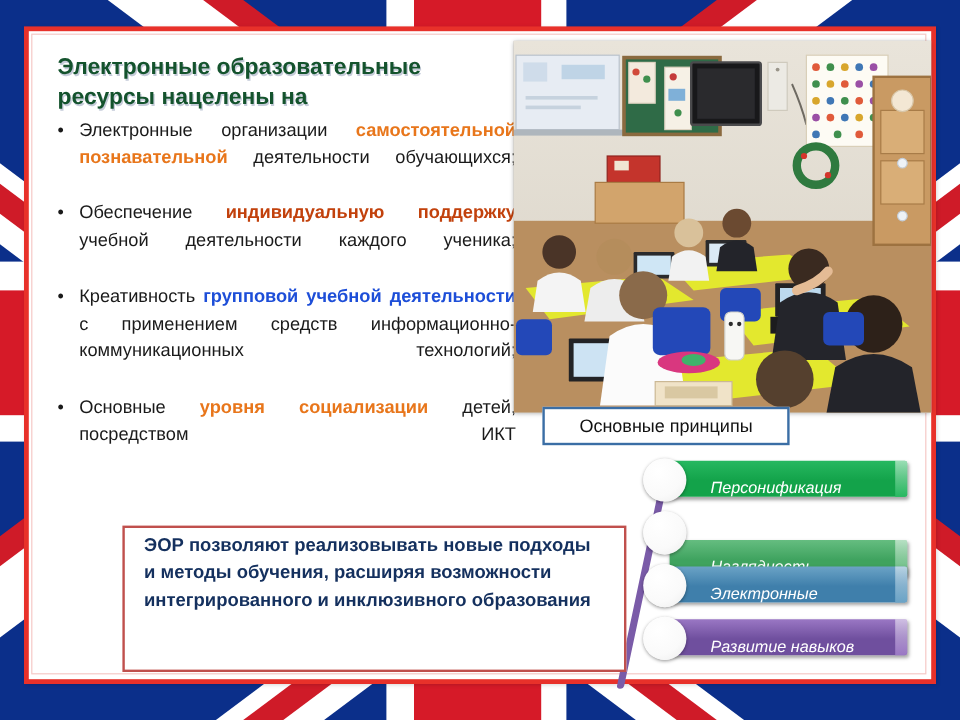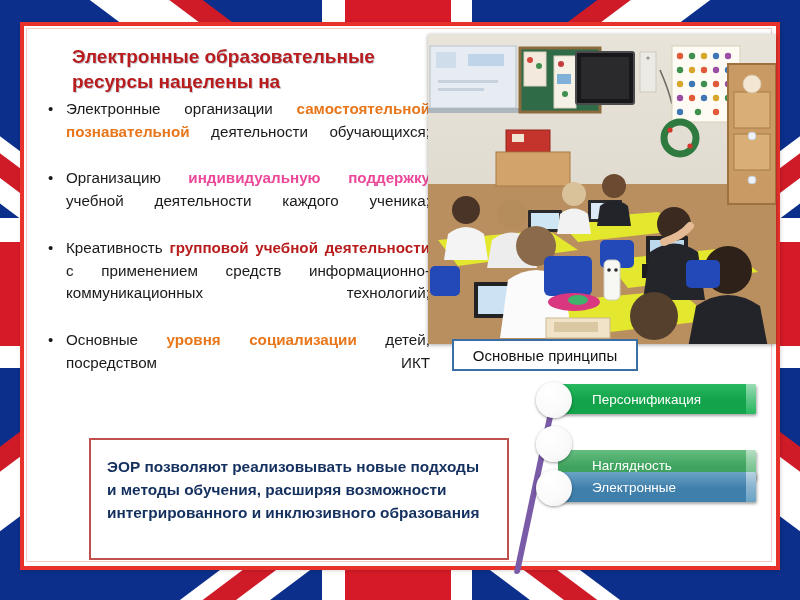--- a/index.html
+++ b/index.html
@@ -52,43 +52,43 @@
   ul.bullets li:after{content:"";display:inline-block;width:100%;}
   ul.bullets li .dot{position:absolute;left:10px;top:0px;font-size:15px;line-height:1.5;color:#1a1a1a;}
   .hl{color:#e8761b;font-weight:bold;}
 
   
   .photo{position:absolute;left:404px;top:8px;width:348px;height:310px;overflow:hidden;
     box-shadow:0 1px 4px rgba(0,0,0,.35);background:#c9c3b8;}
   .photo svg{display:block;}
 
   
-  .principles-box{position:absolute;left:428px;top:313px;width:186px;height:32px;
+  .principles-box{position:absolute;left:428px;top:313px;width:206px;height:32px;
     border:2px solid #3b6ea5;background:#ffffff;box-sizing:border-box;
     display:flex;align-items:center;justify-content:center;
     font-size:15px;color:#111;}
 
   
   .bars{position:absolute;left:498px;top:358px;width:250px;height:190px;}
   .connector{position:absolute;left:32px;top:0;width:6px;height:190px;background:#7a5ba8;
     transform:skewX(-12deg);transform-origin:top center;border-radius:3px;}
   .bar-row{position:absolute;left:0;height:34px;width:250px;}
   .bar{position:absolute;left:36px;top:0;height:30px;width:198px;border-radius:2px;
     box-shadow:1px 2px 3px rgba(0,0,0,.35);
-    display:flex;align-items:center;padding-left:34px;box-sizing:border-box;
-    color:#ffffff;font-size:13.5px;white-space:nowrap;}
+    display:flex;align-items:flex-end;padding-left:34px;box-sizing:border-box;
+    color:#ffffff;font-size:13.5px;white-space:nowrap;font-style:italic;}
   .bar .cap{position:absolute;right:0;top:0;width:10px;height:100%;border-radius:0 2px 2px 0;
     background:rgba(255,255,255,.35);}
   .circle{position:absolute;left:14px;top:-2px;width:36px;height:36px;border-radius:50%;
     background:radial-gradient(circle at 35% 30%, #ffffff 0%, #fafafa 60%, #ececec 100%);
     box-shadow:0 1px 3px rgba(0,0,0,.4);}
 
   
-  .statement{position:absolute;left:65px;top:412px;width:420px;height:122px;
-    border:2px solid #c0504d;background:#ffffff;box-sizing:border-box;padding:16px 16px;}
+  .statement{position:absolute;left:78px;top:412px;width:420px;height:122px;
+    border:2px solid #c0504d;background:#ffffff;box-sizing:border-box;padding:4px 16px;}
   .statement p{margin:0;font-size:15.4px;font-weight:bold;line-height:1.48;color:#14305e;}
 </style>
 </head>
 <body>
 
 <div id="slide">
 
   <div class="frame">
     <div class="jack-bg" style="background: rgb(11, 47, 138);"></div>
     <div class="diag d1"></div>
@@ -105,26 +105,26 @@
     <div class="cr-h" style="background: rgb(214, 26, 40);"></div>
   </div>
 
   <div class="card-shadow"></div>
   <div class="card-red" style="background: rgb(232, 49, 42);"></div>
   <div class="card"></div>
   <div class="card-inner-line"></div>
 
   <div class="content">
 
-    <div class="heading" style="color: #b91c1c; margin-left: 24px;">Электронные образовательные ресурсы  нацелены на</div>
+    <div class="heading" style="color: #14532d;">Электронные образовательные ресурсы  нацелены на</div>
 
     <ul class="bullets">
       <li><span class="dot">•</span><span class="rt"><span>Электронные            организации </span><span class="hl" style="color: rgb(232, 118, 27);">самостоятельной      познавательной </span><span>деятельности обучающихся;</span></span></li>
-      <li><span class="dot">•</span><span class="rt"><span>Организацию </span><span class="hl" style="color: #ec4899; margin-top: 16px;">индивидуальную поддержку </span><span>учебной   деятельности   каждого ученика;</span></span></li>
-      <li><span class="dot">•</span><span class="rt"><span>Креативность </span><span class="hl" style="color: #b91c1c;">групповой   учебной деятельности </span><span>с применением средств информационно-коммуникационных технологий;</span></span></li>
+      <li><span class="dot">•</span><span class="rt"><span>Обеспечение </span><span class="hl" style="color: #c2410c; margin-top: 16px;">индивидуальную поддержку </span><span>учебной   деятельности   каждого ученика;</span></span></li>
+      <li><span class="dot">•</span><span class="rt"><span>Креативность </span><span class="hl" style="color: #1d4ed8;">групповой   учебной деятельности </span><span>с применением средств информационно-коммуникационных технологий;</span></span></li>
       <li><span class="dot">•</span><span class="rt"><span>Основные </span><span class="hl" style="color: rgb(232, 118, 27);">уровня  социализации </span><span>детей, посредством ИКТ</span></span></li>
     </ul>
 
     <div class="photo">
       <svg width="348" height="310" viewBox="0 0 348 310" xmlns="http://www.w3.org/2000/svg">
         <defs>
           <linearGradient id="wall" x1="0" y1="0" x2="0" y2="1">
             <stop offset="0%" stop-color="#e9e4da"></stop>
               <stop offset="100%" stop-color="#d8d2c6"></stop>
           </linearGradient>
@@ -285,20 +285,27 @@
         </div>
         <div class="circle"></div>
       </div>
       <div class="bar-row" style="top:88px;">
         <div class="bar" style="background: linear-gradient(rgb(107, 163, 198) 0%, rgb(63, 127, 171) 55%, rgb(63, 127, 171) 100%);">
           <span>Электронные</span>
           <span class="cap" style="background: linear-gradient(rgba(255, 255, 255, 0.533), rgb(107, 163, 198));"></span>
         </div>
         <div class="circle"></div>
       </div>
+      <div class="bar-row" style="top:132px;">
+        <div class="bar" style="background: linear-gradient(rgb(154, 119, 196) 0%, rgb(111, 79, 158) 55%, rgb(111, 79, 158) 100%);">
+          <span>Развитие навыков</span>
+          <span class="cap" style="background: linear-gradient(rgba(255, 255, 255, 0.533), rgb(154, 119, 196));"></span>
+        </div>
+        <div class="circle"></div>
+      </div>
     </div>
 
     <div class="statement" style="border-color: rgb(192, 80, 77);">
       <p style="color: rgb(20, 48, 94);">ЭОР позволяют реализовывать новые подходы и методы обучения, расширяя возможности интегрированного и инклюзивного образования</p>
     </div>
 
   </div>
 </div>
 
 </body></html>

